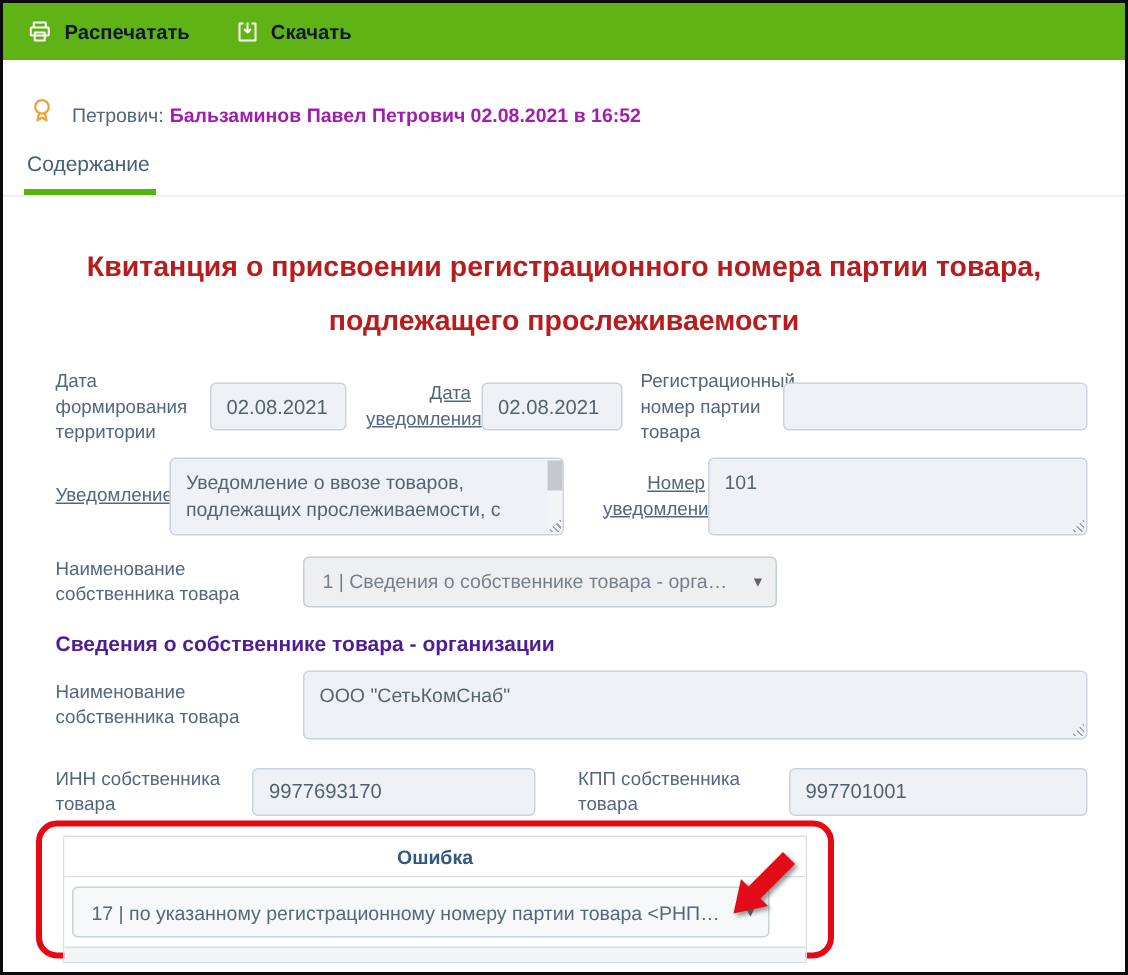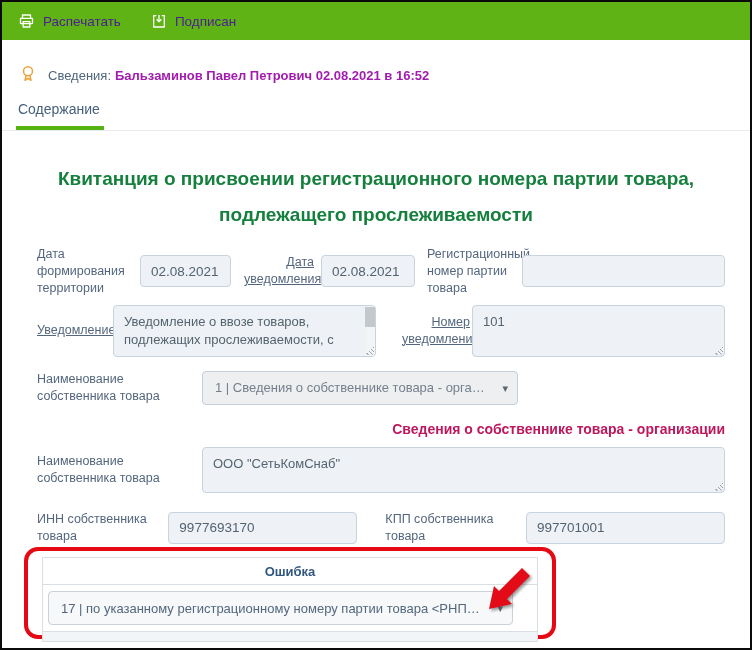--- a/index.html
+++ b/index.html
@@ -9,37 +9,37 @@
     border:2px solid #0b0b0b; background:#fff;
     font-family:"Liberation Sans", sans-serif; overflow:hidden;
   }
   
   .toolbar {
     height:38px; background:#5fb315; display:flex; align-items:center;
     padding-left:16px; gap:30px;
   }
   .tb-btn {
     display:flex; align-items:center; gap:8px; background:transparent; border:none;
-    color:#4c1d95; font-family:inherit; font-size:13.5px; font-weight:400; cursor:pointer; padding:0;
+    color:#0f172a; font-family:inherit; font-size:13.5px; font-weight:700; cursor:pointer; padding:0;
   }
   .tb-btn svg { display:block; }
   
   .signed-row { display:flex; align-items:center; gap:11px; margin:24px 0 0 17px; }
   .signed-text { font-size:13px; color:#51657c; }
   .signed-text b { color:#a21caf; font-weight:700; margin-left:4px; }
   
   .tabs { margin-top:13px; padding-left:14px; border-bottom:1px solid #e9ecef; }
   .tab {
     display:inline-block; font-size:14px; color:#46617c;
     padding:0 4px 9px 2px; border-bottom:4px solid #55b411; cursor:pointer;
   }
   
   .title {
     margin:30px auto 0; max-width:656px; text-align:center;
-    font-size:19px; line-height:36px; font-weight:700; color:#15803d;
+    font-size:19px; line-height:36px; font-weight:700; color:#b91c1c;
   }
   
   .form { padding:0 25px 0 35px; }
   .frow { display:flex; align-items:center; }
   .lbl { font-size:12.5px; color:#54667e; line-height:1.35; }
   .r { text-align:right;text-decoration:underline; }
   .inp {
     background:#eef2f7; border:1px solid #c9d3de; border-radius:4px;
     height:32px; padding:0 10px; font-family:inherit; font-size:13.5px; color:#53626f; outline:none;
   }
@@ -73,21 +73,21 @@
   .row1 .lbl3 { width:93px; margin-left:12px; }
   .row1 .inp3 { flex:1; margin-left:2px; }
   .row2 { margin-top:8px; }
   .row2 .lbl1 { width:74px; }
   .row2 .ta1 { width:263px; height:52px; margin-left:2px; }
   .row2 .lbl2 { width:68px; margin-left:26px; }
   .row2 .ta2 { flex:1; height:52px; margin-left:2px; }
   .row3 { margin-top:14px; }
   .row3 .lbl1 { width:160px; }
   .row3 .sel1 { width:316px; margin-left:5px; }
-  .sec-hdr { margin-top:16px; text-align:right; font-size:14px; font-weight:700; color:#be185d; }
+  .sec-hdr { margin-top:16px; text-align:left; font-size:14px; font-weight:700; color:#4c1d95; }
   .row4 { margin-top:10px; }
   .row4 .lbl1 { width:160px; }
   .row4 .ta1 { flex:1; height:46px; margin-left:5px; }
   .row5 { margin-top:18px; }
   .row5 .lbl1 { width:143px; }
   .row5 .inp1 { width:189px; margin-left:3px; }
   .row5 .lbl2 { width:150px; margin-left:28px; }
   .row5 .inp2 { flex:1; margin-left:6px; }
   
   .error-annotation {
@@ -121,32 +121,32 @@
       <span>Распечатать</span>
     </button>
     <button class="tb-btn">
       <span>
         <svg width="16" height="16" viewBox="0 0 24 24" fill="none" stroke="#ffffff" stroke-width="2" stroke-linejoin="round">
             <path d="M8 4H4v17h16V4h-4"></path>
             <path d="M12 3v9"></path>
             <path d="M8.5 9.5 12 13l3.5-3.5"></path>
           </svg>
       </span>
-      <span>Подписан</span>
+      <span>Скачать</span>
     </button>
   </div>
 
   <div class="signed-row">
     <span>
       <svg width="18" height="19" viewBox="0 0 24 24" fill="none" stroke="#e9a43c" stroke-width="2" stroke-linejoin="round">
           <circle cx="12" cy="9" r="6"></circle>
           <path d="M9.5 14.5 8 21l4-2.6L16 21l-1.5-6.5"></path>
         </svg>
     </span>
-    <span class="signed-text"><span>Сведения:</span><b>Бальзаминов Павел Петрович 02.08.2021 в 16:52</b></span>
+    <span class="signed-text"><span>Петрович:</span><b>Бальзаминов Павел Петрович 02.08.2021 в 16:52</b></span>
   </div>
 
   <div class="tabs">
     <div class="tab">Содержание</div>
   </div>
 
   <div class="title">Квитанция о присвоении регистрационного номера партии товара, подлежащего прослеживаемости</div>
 
   <div class="form">
 

